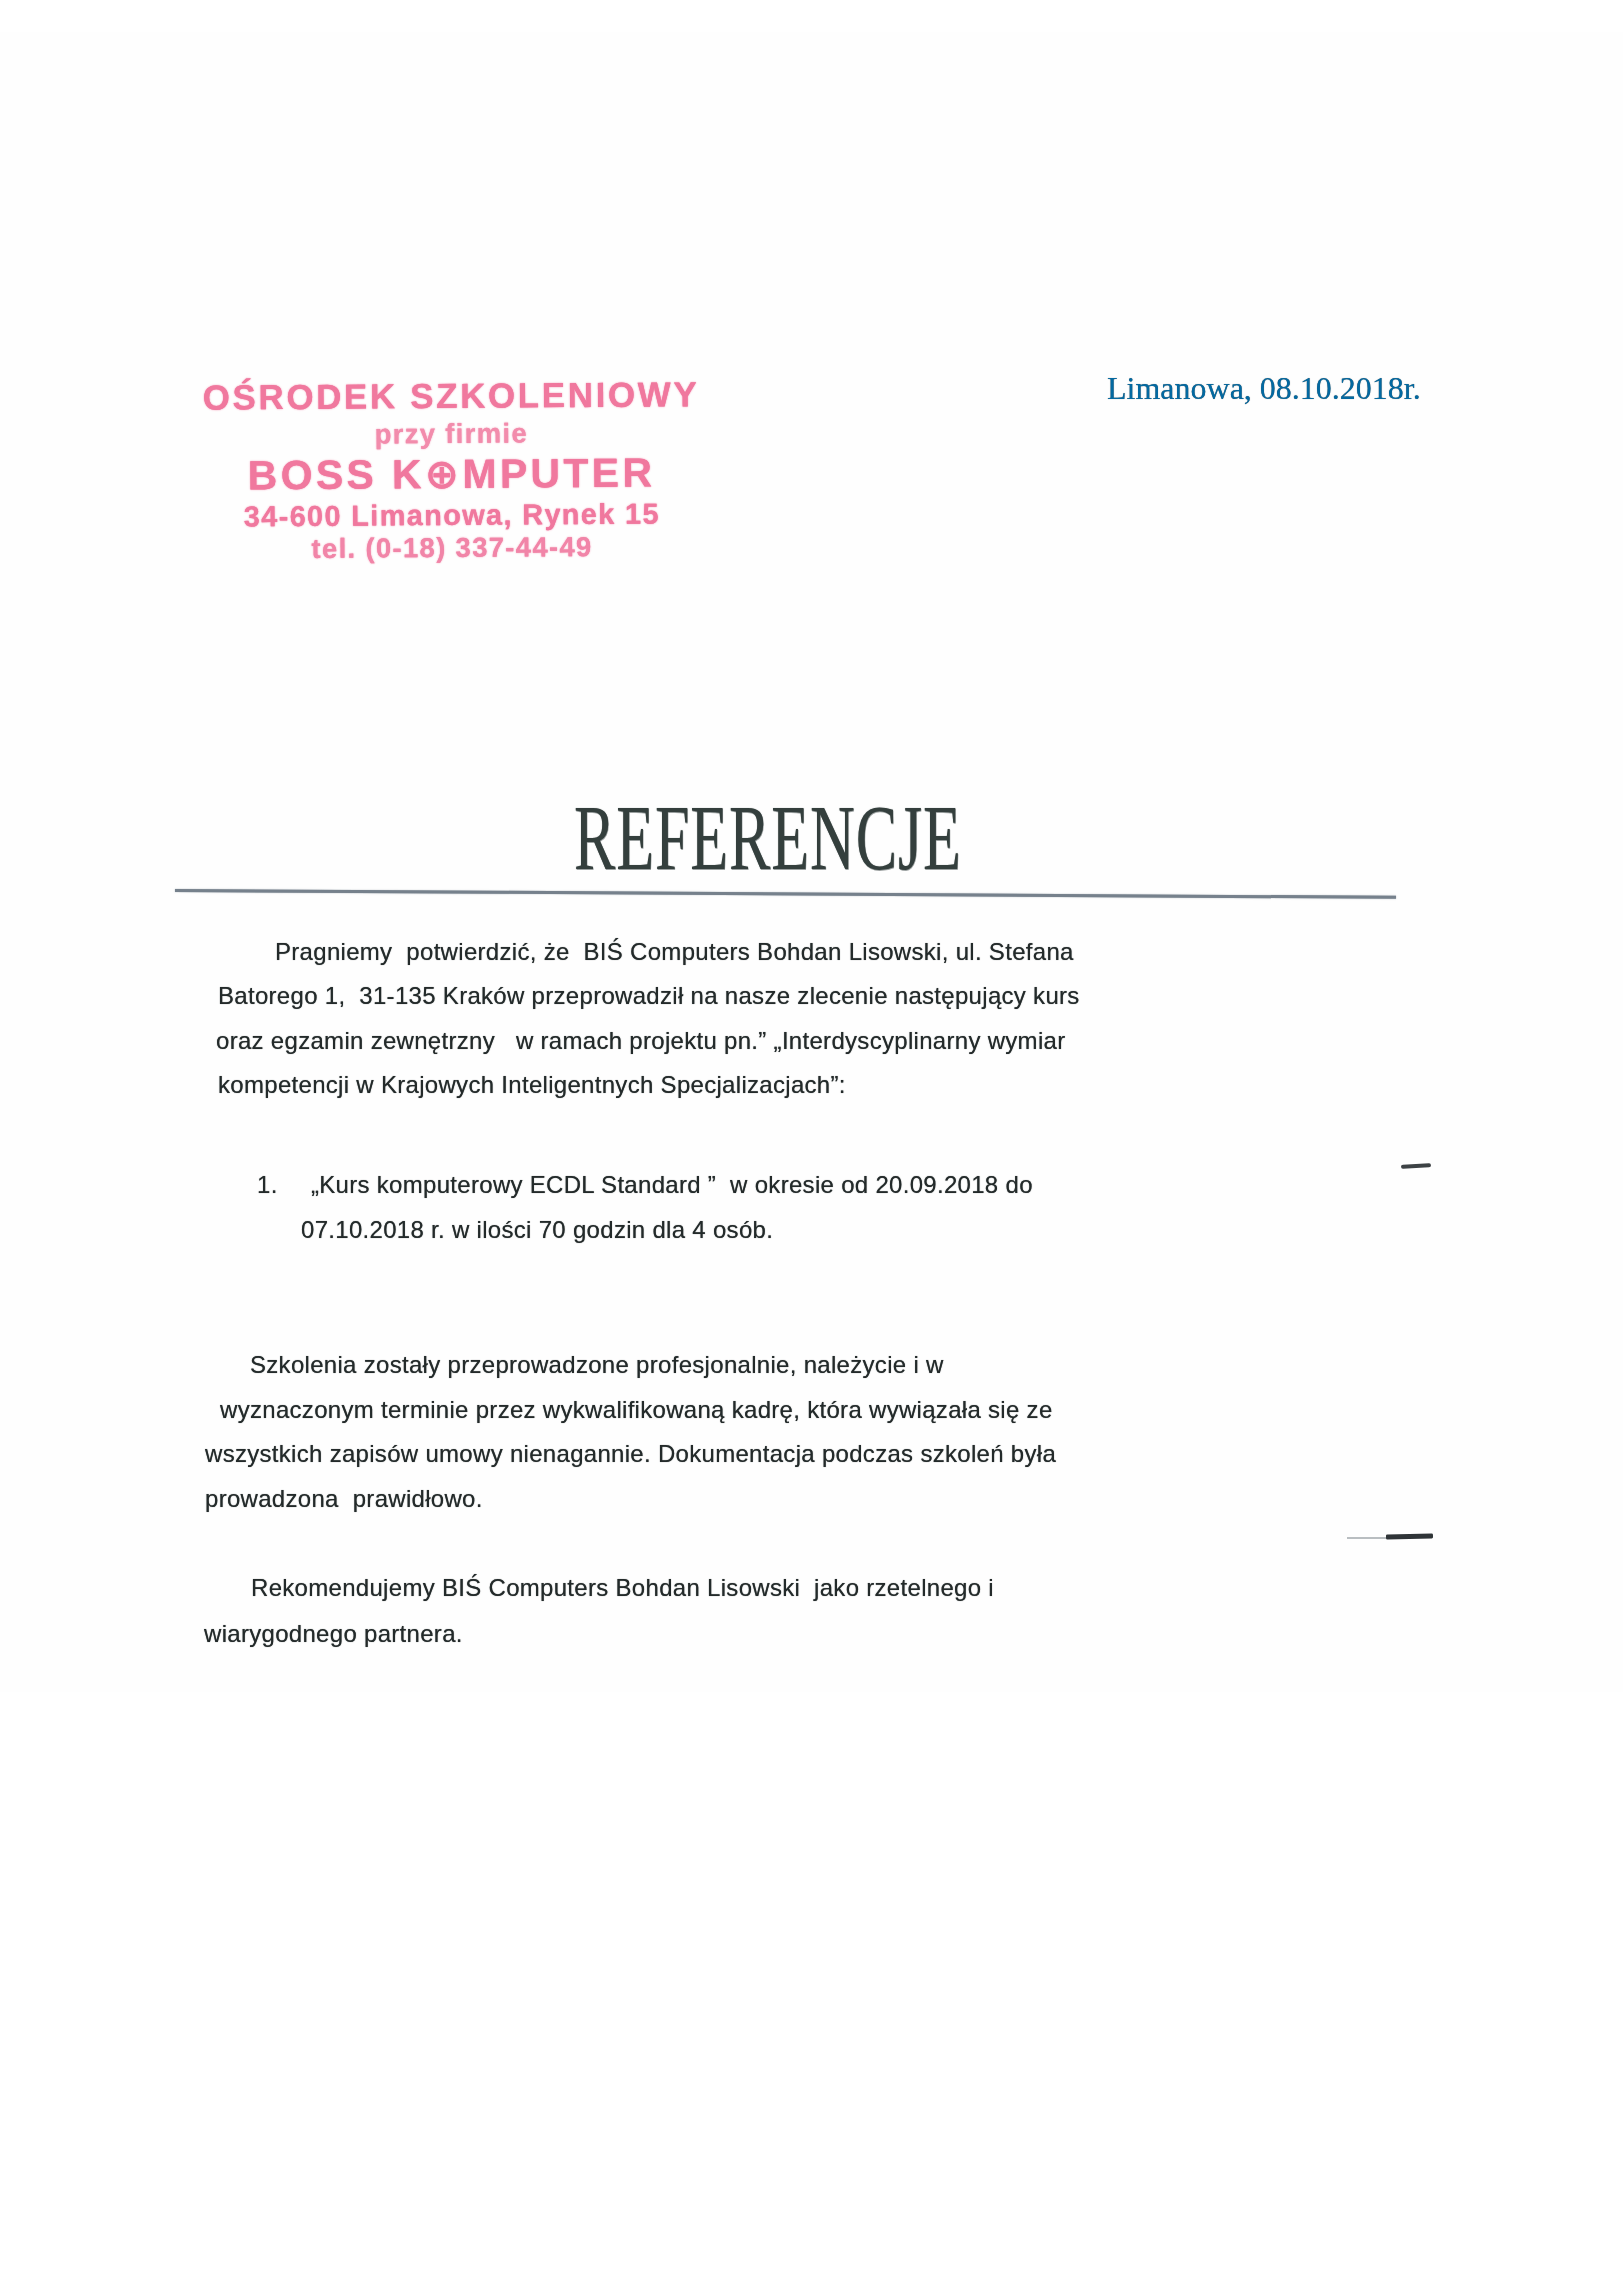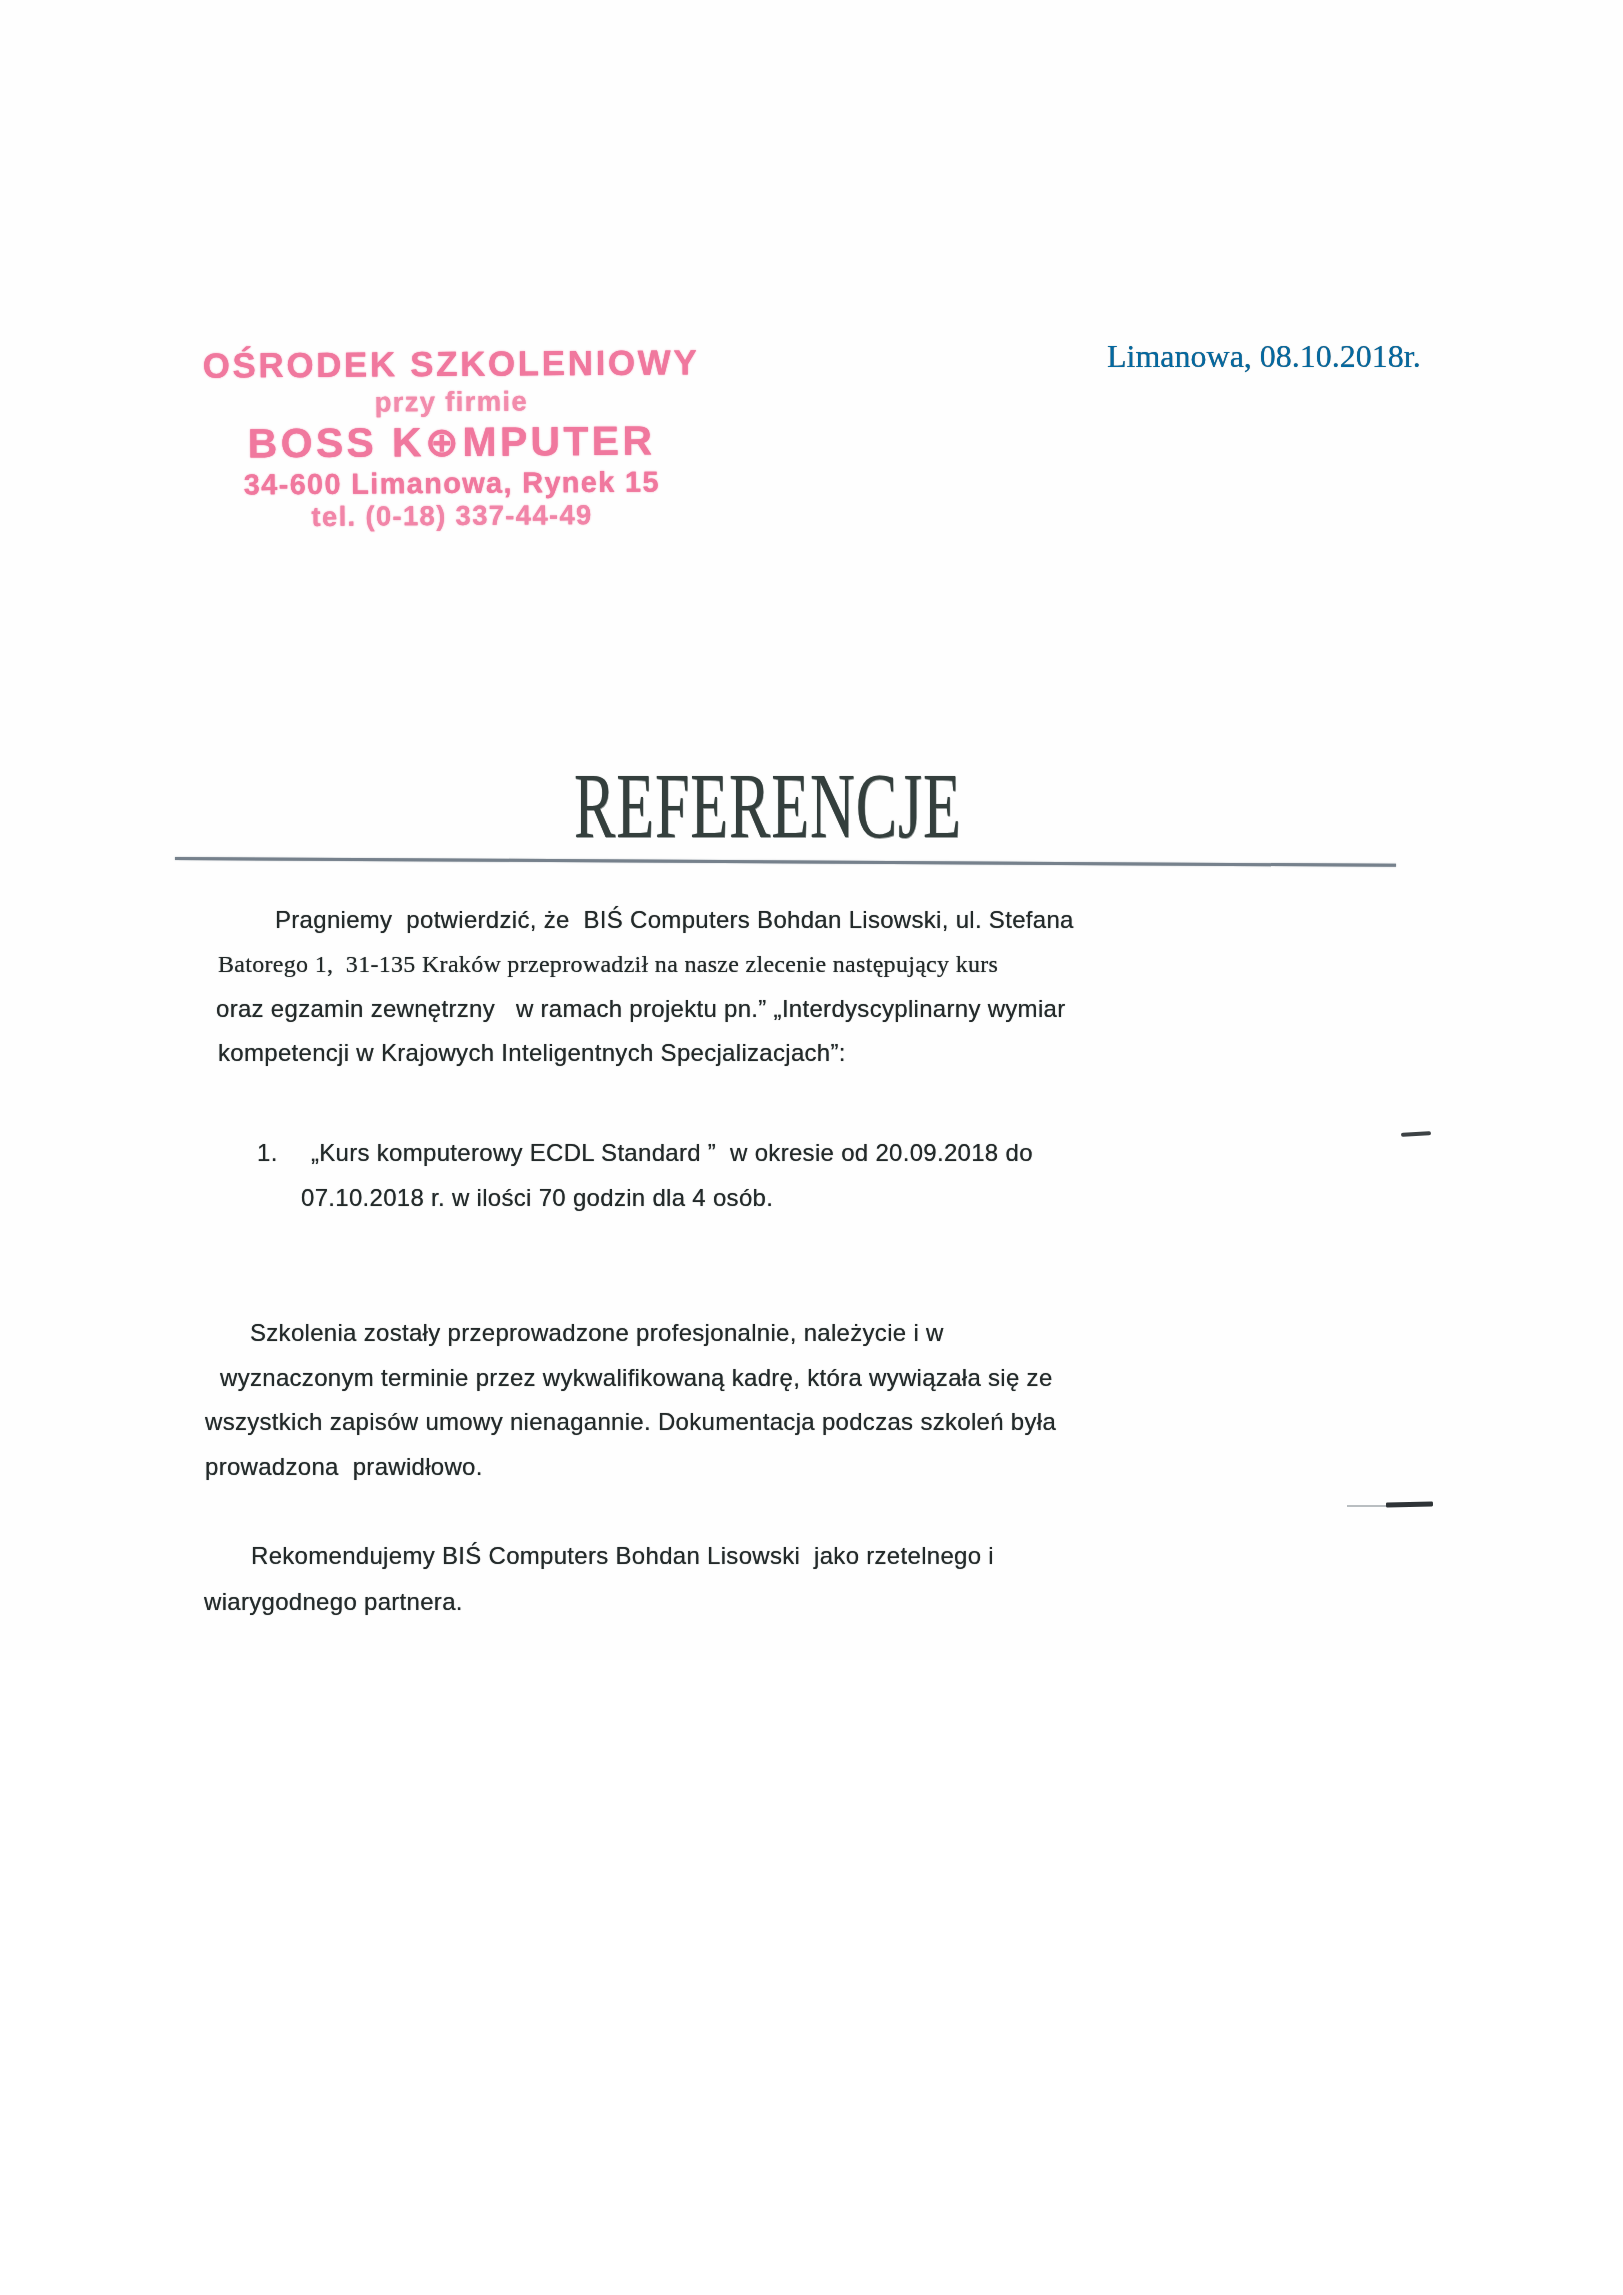--- a/index.html
+++ b/index.html
@@ -6,20 +6,21 @@
     margin: 0; padding: 0;
     background: #ffffff;
   }
   #page {
     position: relative;
     width: 1623px;
     height: 1660px;
     background: #fefefe;
     overflow: hidden;
     font-family: "Liberation Sans", "DejaVu Sans", sans-serif;
+    margin-top: 32px;
   }
 
   
   .letterhead {
     position: absolute;
     left: 196px; top: 343px;
     width: 511px;
     text-align: center;
     color: #ef6e97;
     text-shadow: 0 0 2px rgba(239,110,151,0.65), 0 0 0.7px rgba(239,110,151,0.9);
@@ -123,21 +124,21 @@
     <div class="lh5">tel. (0-18) 337-44-49</div>
   </div>
 
   <div class="dateline">Limanowa, 08.10.2018r.</div>
 
   <div class="doc-title">REFERENCJE</div>
   <div class="title-rule"></div>
 
   <div>
     <div class="bodyline" style="left:275px; top:905px;">Pragniemy  potwierdzić, że  BIŚ Computers Bohdan Lisowski, ul. Stefana</div>
-    <div class="bodyline" style="left:218px; top:949px;font-family:Liberation Serif, serif;">Batorego 1,  31-135 Kraków przeprowadził na nasze zlecenie następujący kurs</div>
+    <div class="bodyline" style="left:218px; top:949px;">Batorego 1,  31-135 Kraków przeprowadził na nasze zlecenie następujący kurs</div>
     <div class="bodyline" style="left:216px; top:994px;">oraz egzamin zewnętrzny   w ramach projektu pn.” „Interdyscyplinarny wymiar</div>
     <div class="bodyline" style="left:218px; top:1038px;">kompetencji w Krajowych Inteligentnych Specjalizacjach”:</div>
   </div>
 
   <div>
     <div class="bodyline" style="left:257px; top:1138px;">1.</div>
     <div class="bodyline" style="left:311px; top:1138px;">„Kurs komputerowy ECDL Standard ”  w okresie od 20.09.2018 do</div>
     <div class="bodyline" style="left:301px; top:1183px;">07.10.2018 r. w ilości 70 godzin dla 4 osób.</div>
   </div>
 

